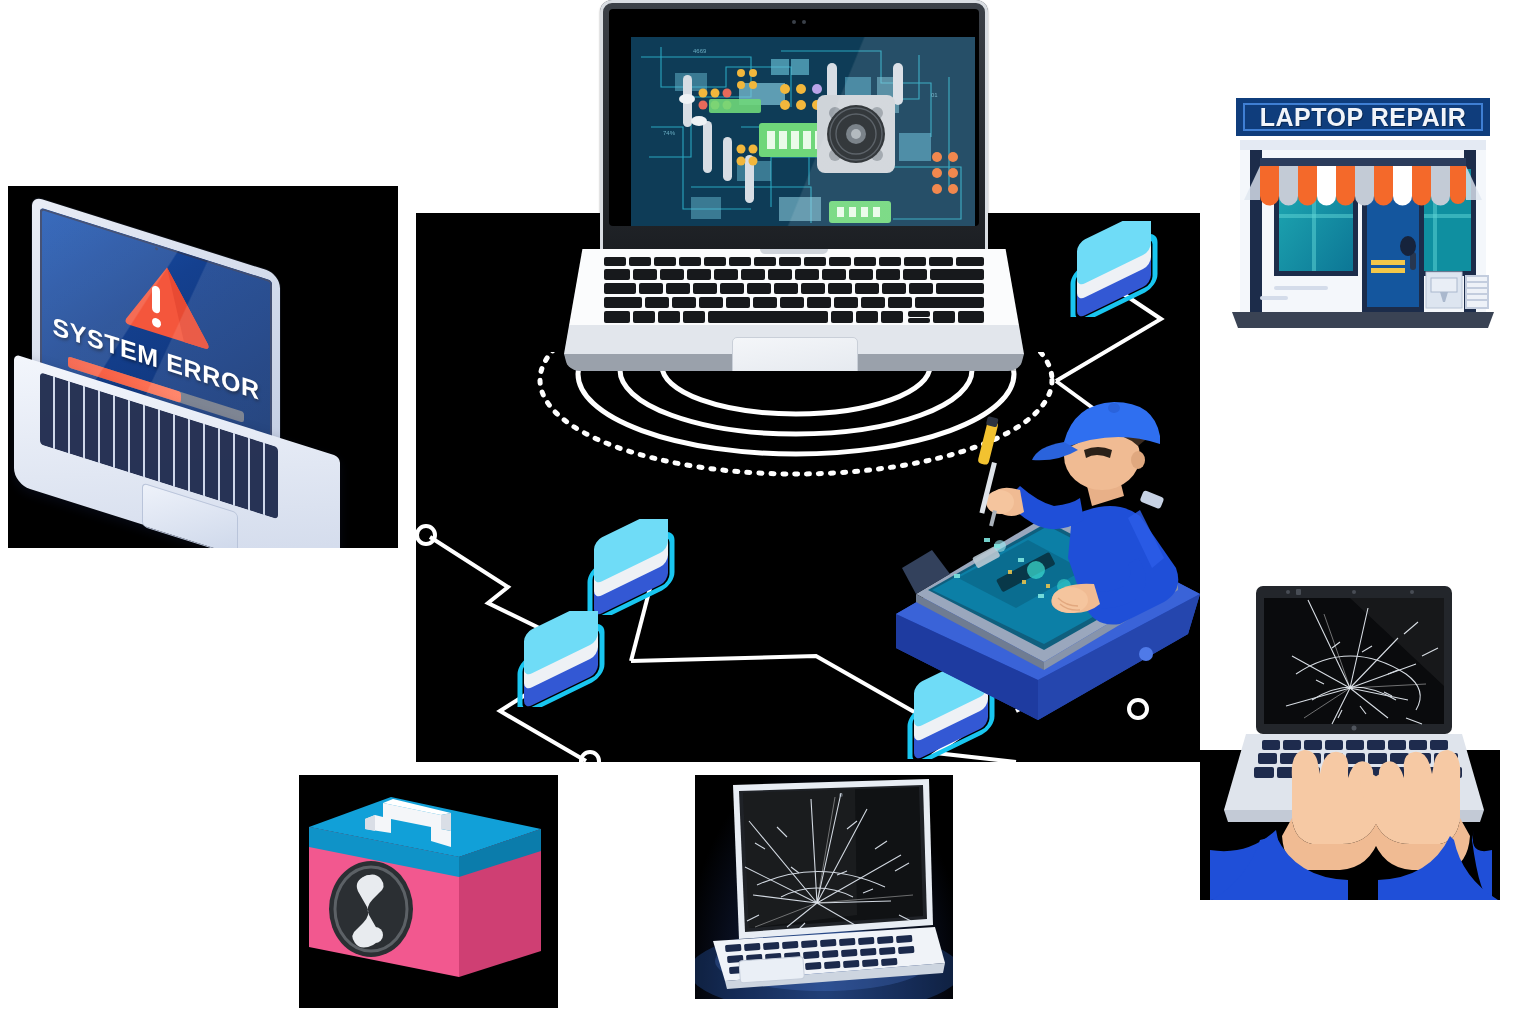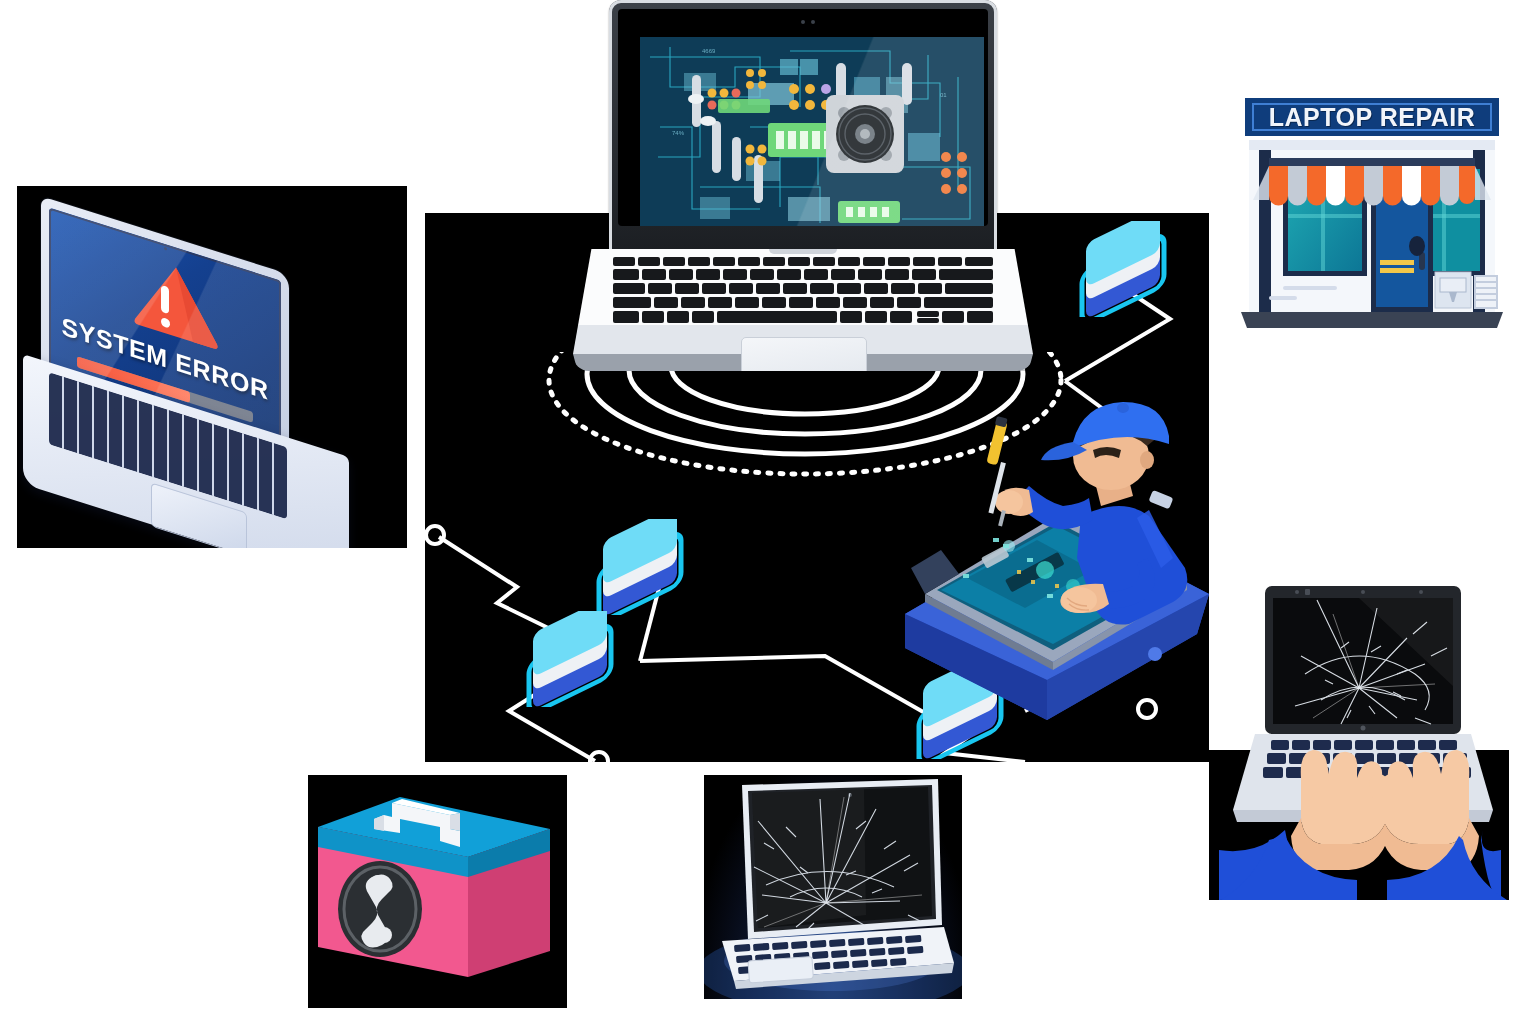--- a/index.html
+++ b/index.html
@@ -1,19 +1,19 @@
 <!DOCTYPE html>
 <html><head>
 <meta charset="utf-8">
 <title>Laptop Repair Infographic</title>
 <style>
   html,body{margin:0;padding:0;background:#ffffff;}
   body{width:1536px;height:1024px;position:relative;overflow:hidden;
        font-family:"Liberation Sans",sans-serif;}
-  .stage{position:absolute;left:17px;top:0;width:1328px;height:1024px;}
+  .stage{position:absolute;left:8px;top:0;width:1328px;height:1024px;}
 
   .panel{position:absolute;background:#000;overflow:hidden;}
 
   
   #panel-system-error{left:0;top:186px;width:390px;height:362px;}
   .se-laptop{position:absolute;left:10px;top:8px;width:370px;height:345px;}
   .se-lid{position:absolute;left:14px;top:2px;width:248px;height:196px;
      background:linear-gradient(135deg,#e9edf6,#c3cde2);
      border-radius:10px 14px 8px 8px;
      transform:skewY(17.5deg) ;transform-origin:left top;

